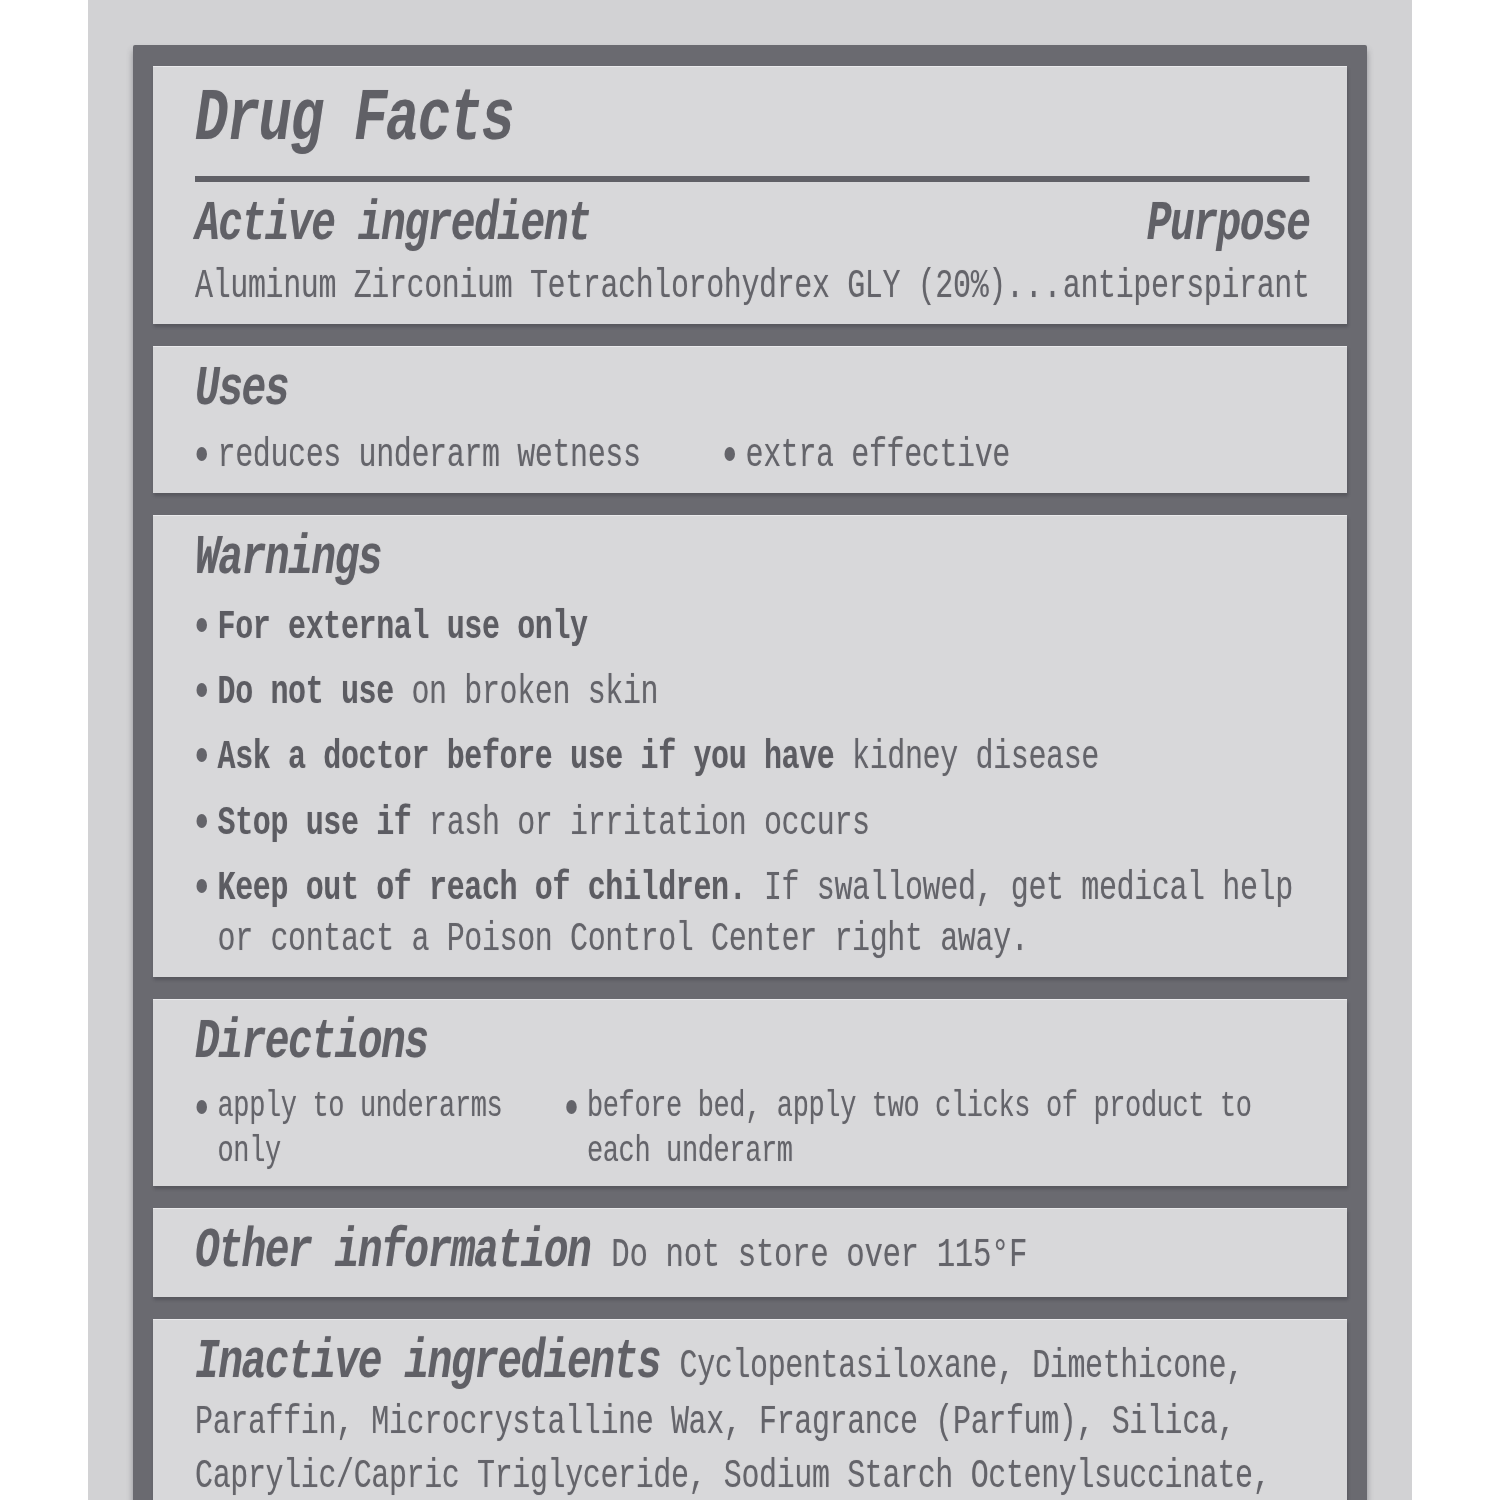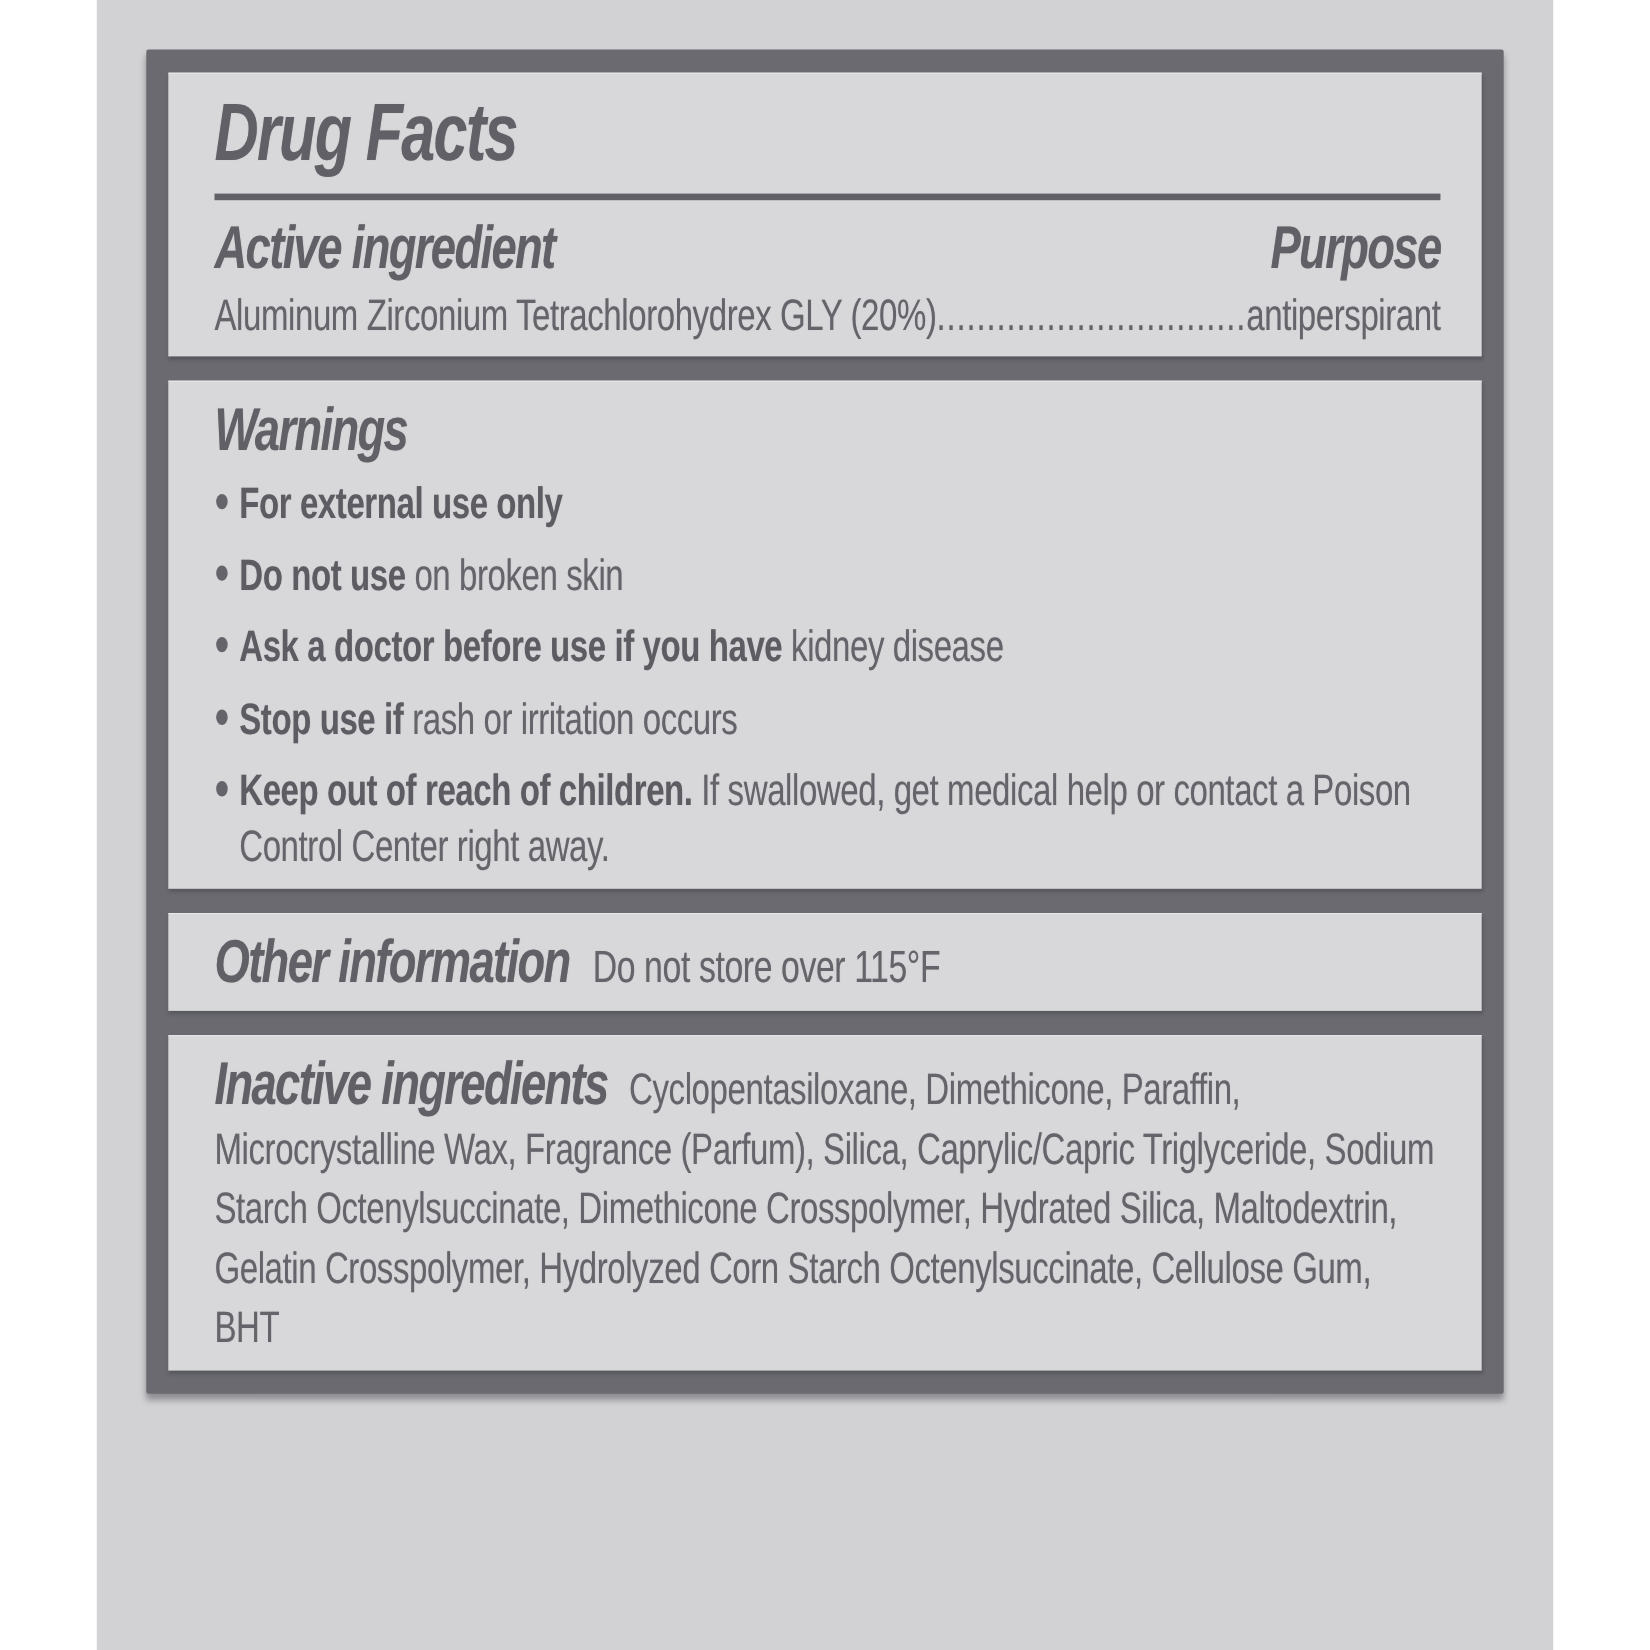--- a/index.html
+++ b/index.html
@@ -5,20 +5,21 @@
   html,body { margin:0; padding:0; }
   body {
     font-family: "Liberation Sans", sans-serif;
     background:#ffffff;
   }
   .page {
     position:relative;
     width:1500px; height:1500px;
     background:#ffffff;
     overflow:hidden;
+    font-family:Liberation Mono, monospace;
   }
   .band {
     position:absolute; top:0; bottom:0;
     left:88px; width:1324px;
     background: var(--band, #d2d2d4);
   }
   .frame {
     position:absolute; left:45px; top:45px;
     width:1234px;
     background: var(--frame, #6a6a70);
@@ -111,20 +112,35 @@
             <span class="h2">Purpose</span>
           </div>
           <div class="row leaderline">
             <span class="lefttxt">Aluminum Zirconium Tetrachlorohydrex GLY (20%)</span>
             <span class="dots">........................................................................</span>
             <span class="righttxt">antiperspirant</span>
           </div>
         </div>
       </section>
 
+      <section class="panel sec2">
+        <div class="squeeze">
+          <span class="h2">Uses</span>
+          <div class="inline-row">
+            <div class="bitem">
+              <span class="dot"></span>
+              <span>reduces underarm wetness</span>
+            </div>
+            <div class="bitem">
+              <span class="dot"></span>
+              <span>extra effective</span>
+            </div>
+          </div>
+        </div>
+      </section>
 
       <section class="panel sec3">
         <div class="squeeze">
           <span class="h2">Warnings</span>
           <ul class="blist">
             <li class="bitem">
               <span class="dot"></span>
               <p class="body-text"><strong>For external use only</strong><span></span></p>
             </li>
             <li class="bitem">
@@ -140,20 +156,35 @@
               <p class="body-text"><strong>Stop use if</strong><span> rash or irritation occurs</span></p>
             </li>
             <li class="bitem">
               <span class="dot"></span>
               <p class="body-text"><strong>Keep out of reach of children.</strong><span> If swallowed, get medical help or contact a Poison Control Center right away.</span></p>
             </li>
           </ul>
         </div>
       </section>
 
+      <section class="panel sec4">
+        <div class="squeeze">
+          <span class="h2">Directions</span>
+          <div class="inline-row small" style="gap:70px">
+            <div class="bitem small">
+              <span class="dot"></span>
+              <span>apply to underarms only</span>
+            </div>
+            <div class="bitem small">
+              <span class="dot"></span>
+              <span>before bed, apply two clicks of product to each underarm</span>
+            </div>
+          </div>
+        </div>
+      </section>
 
       <section class="panel sec5">
         <div class="squeeze">
           <span class="h2">Other information</span><span class="after-head">Do not store over 115°F</span>
         </div>
       </section>
 
       <section class="panel sec6">
         <div class="squeeze">
           <p class="para"><span class="h2">Inactive ingredients</span><span>Cyclopentasiloxane, Dimethicone, Paraffin, Microcrystalline Wax, Fragrance (Parfum), Silica, Caprylic/Capric Triglyceride, Sodium Starch Octenylsuccinate, Dimethicone Crosspolymer, Hydrated Silica, Maltodextrin, Gelatin Crosspolymer, Hydrolyzed Corn Starch Octenylsuccinate, Cellulose Gum, BHT</span></p>

